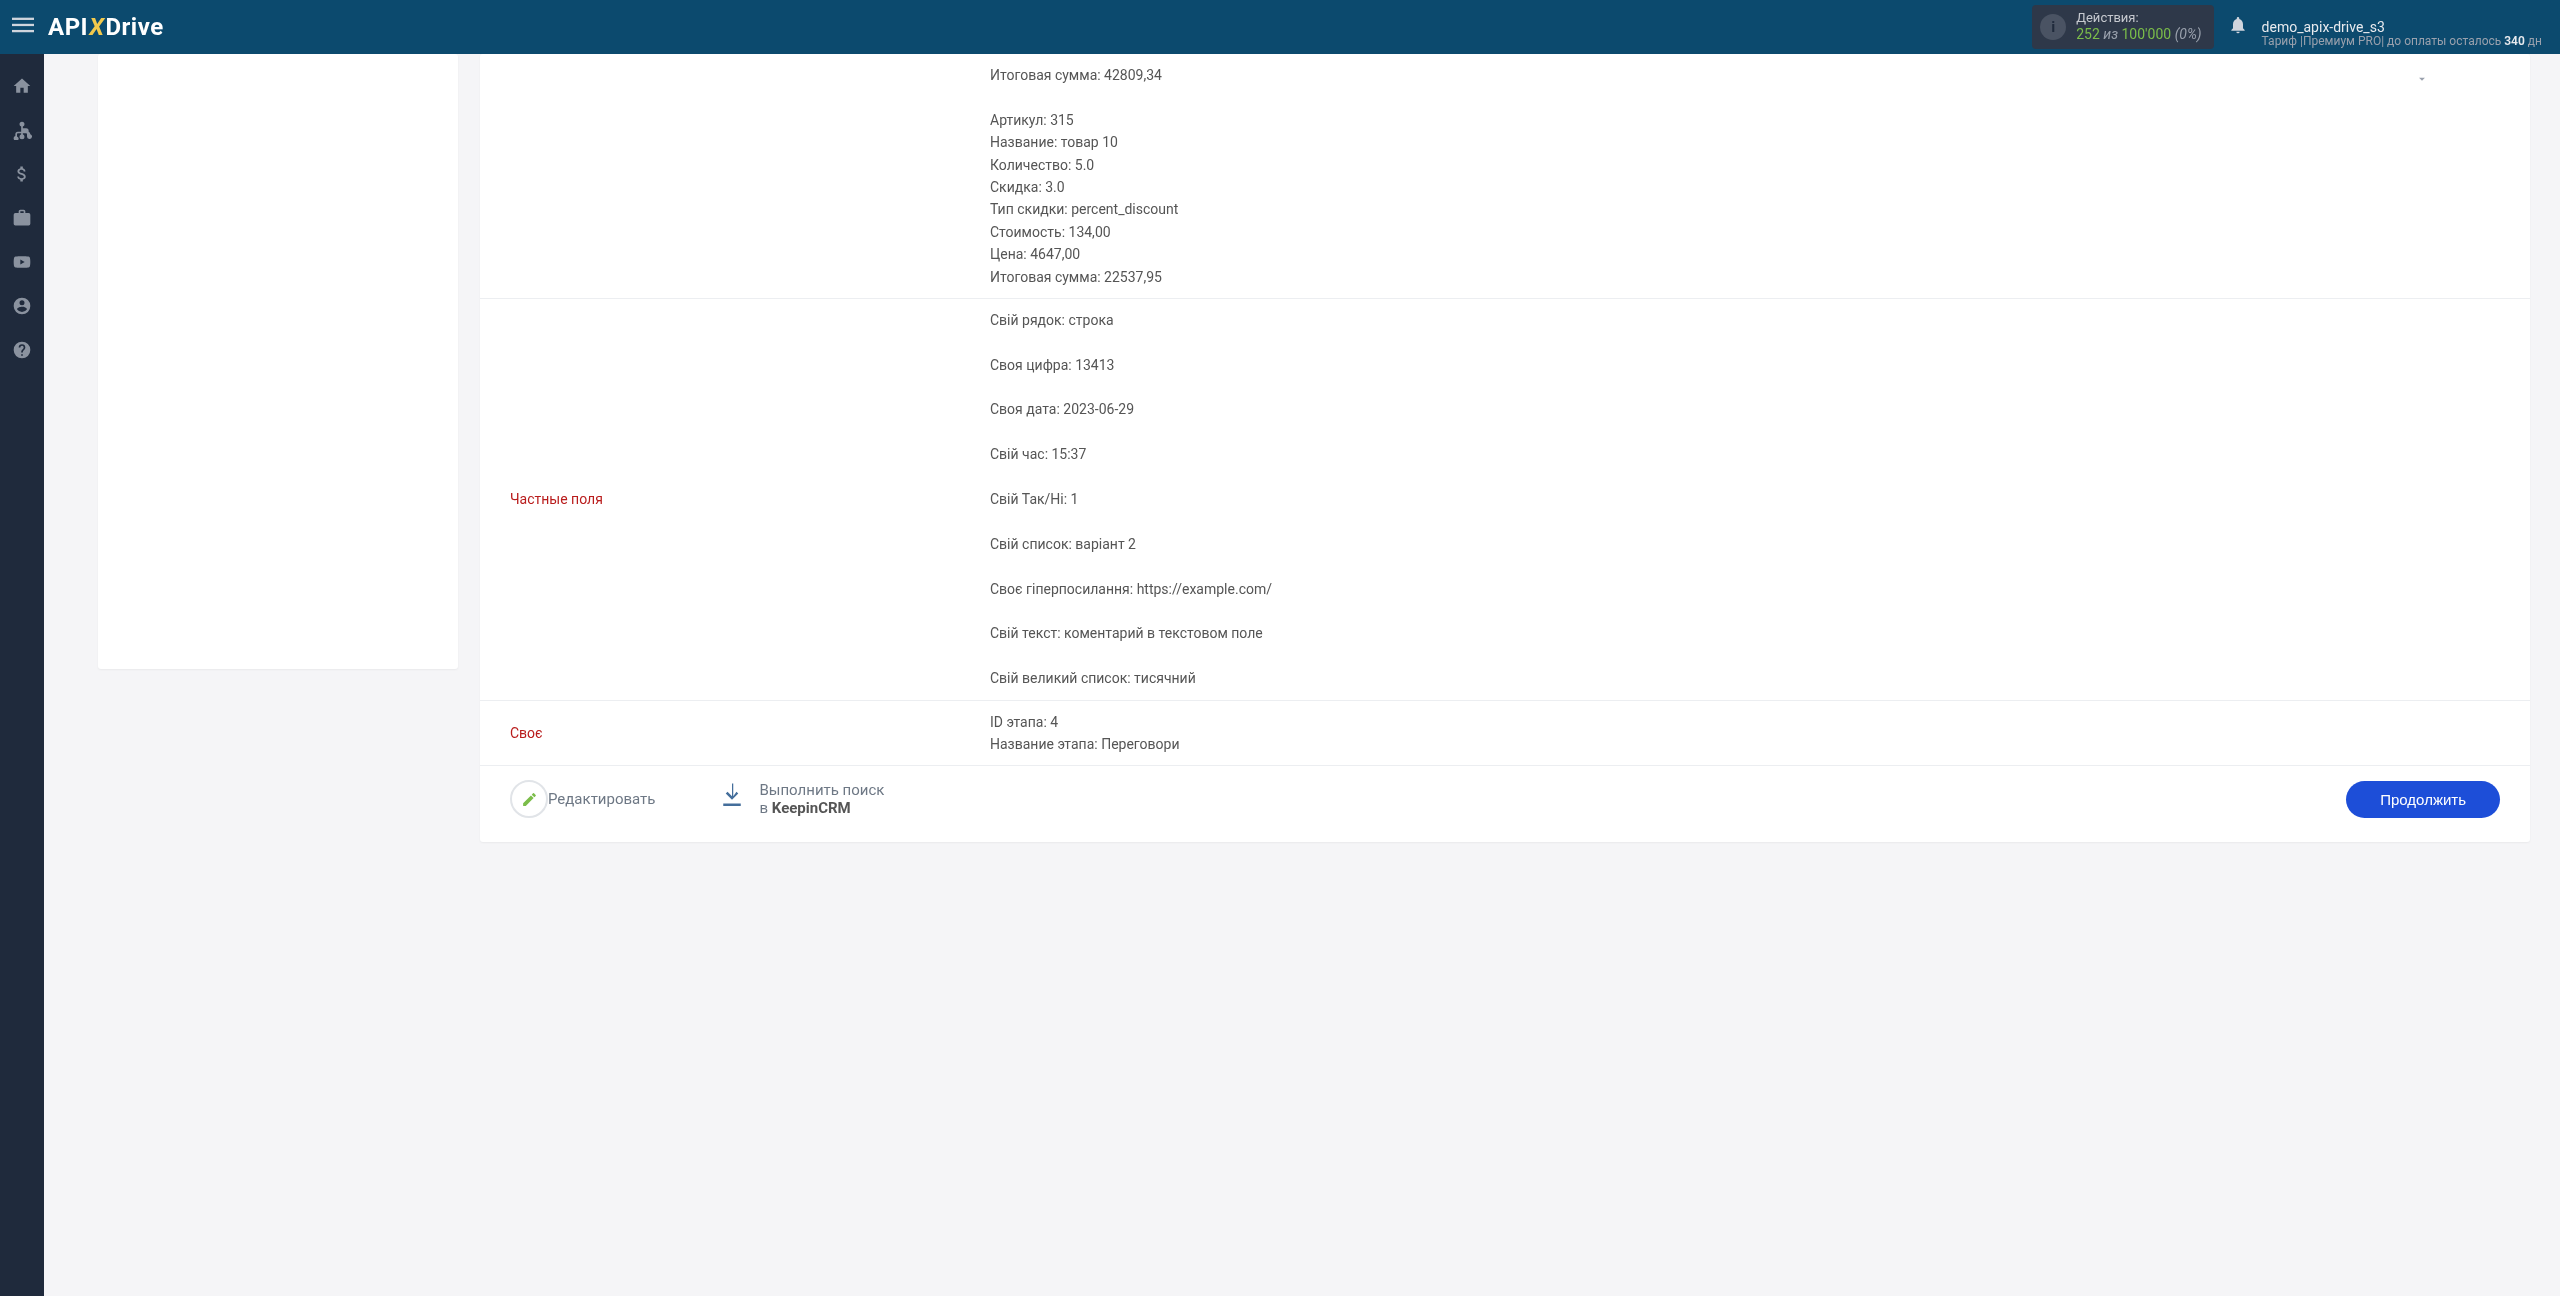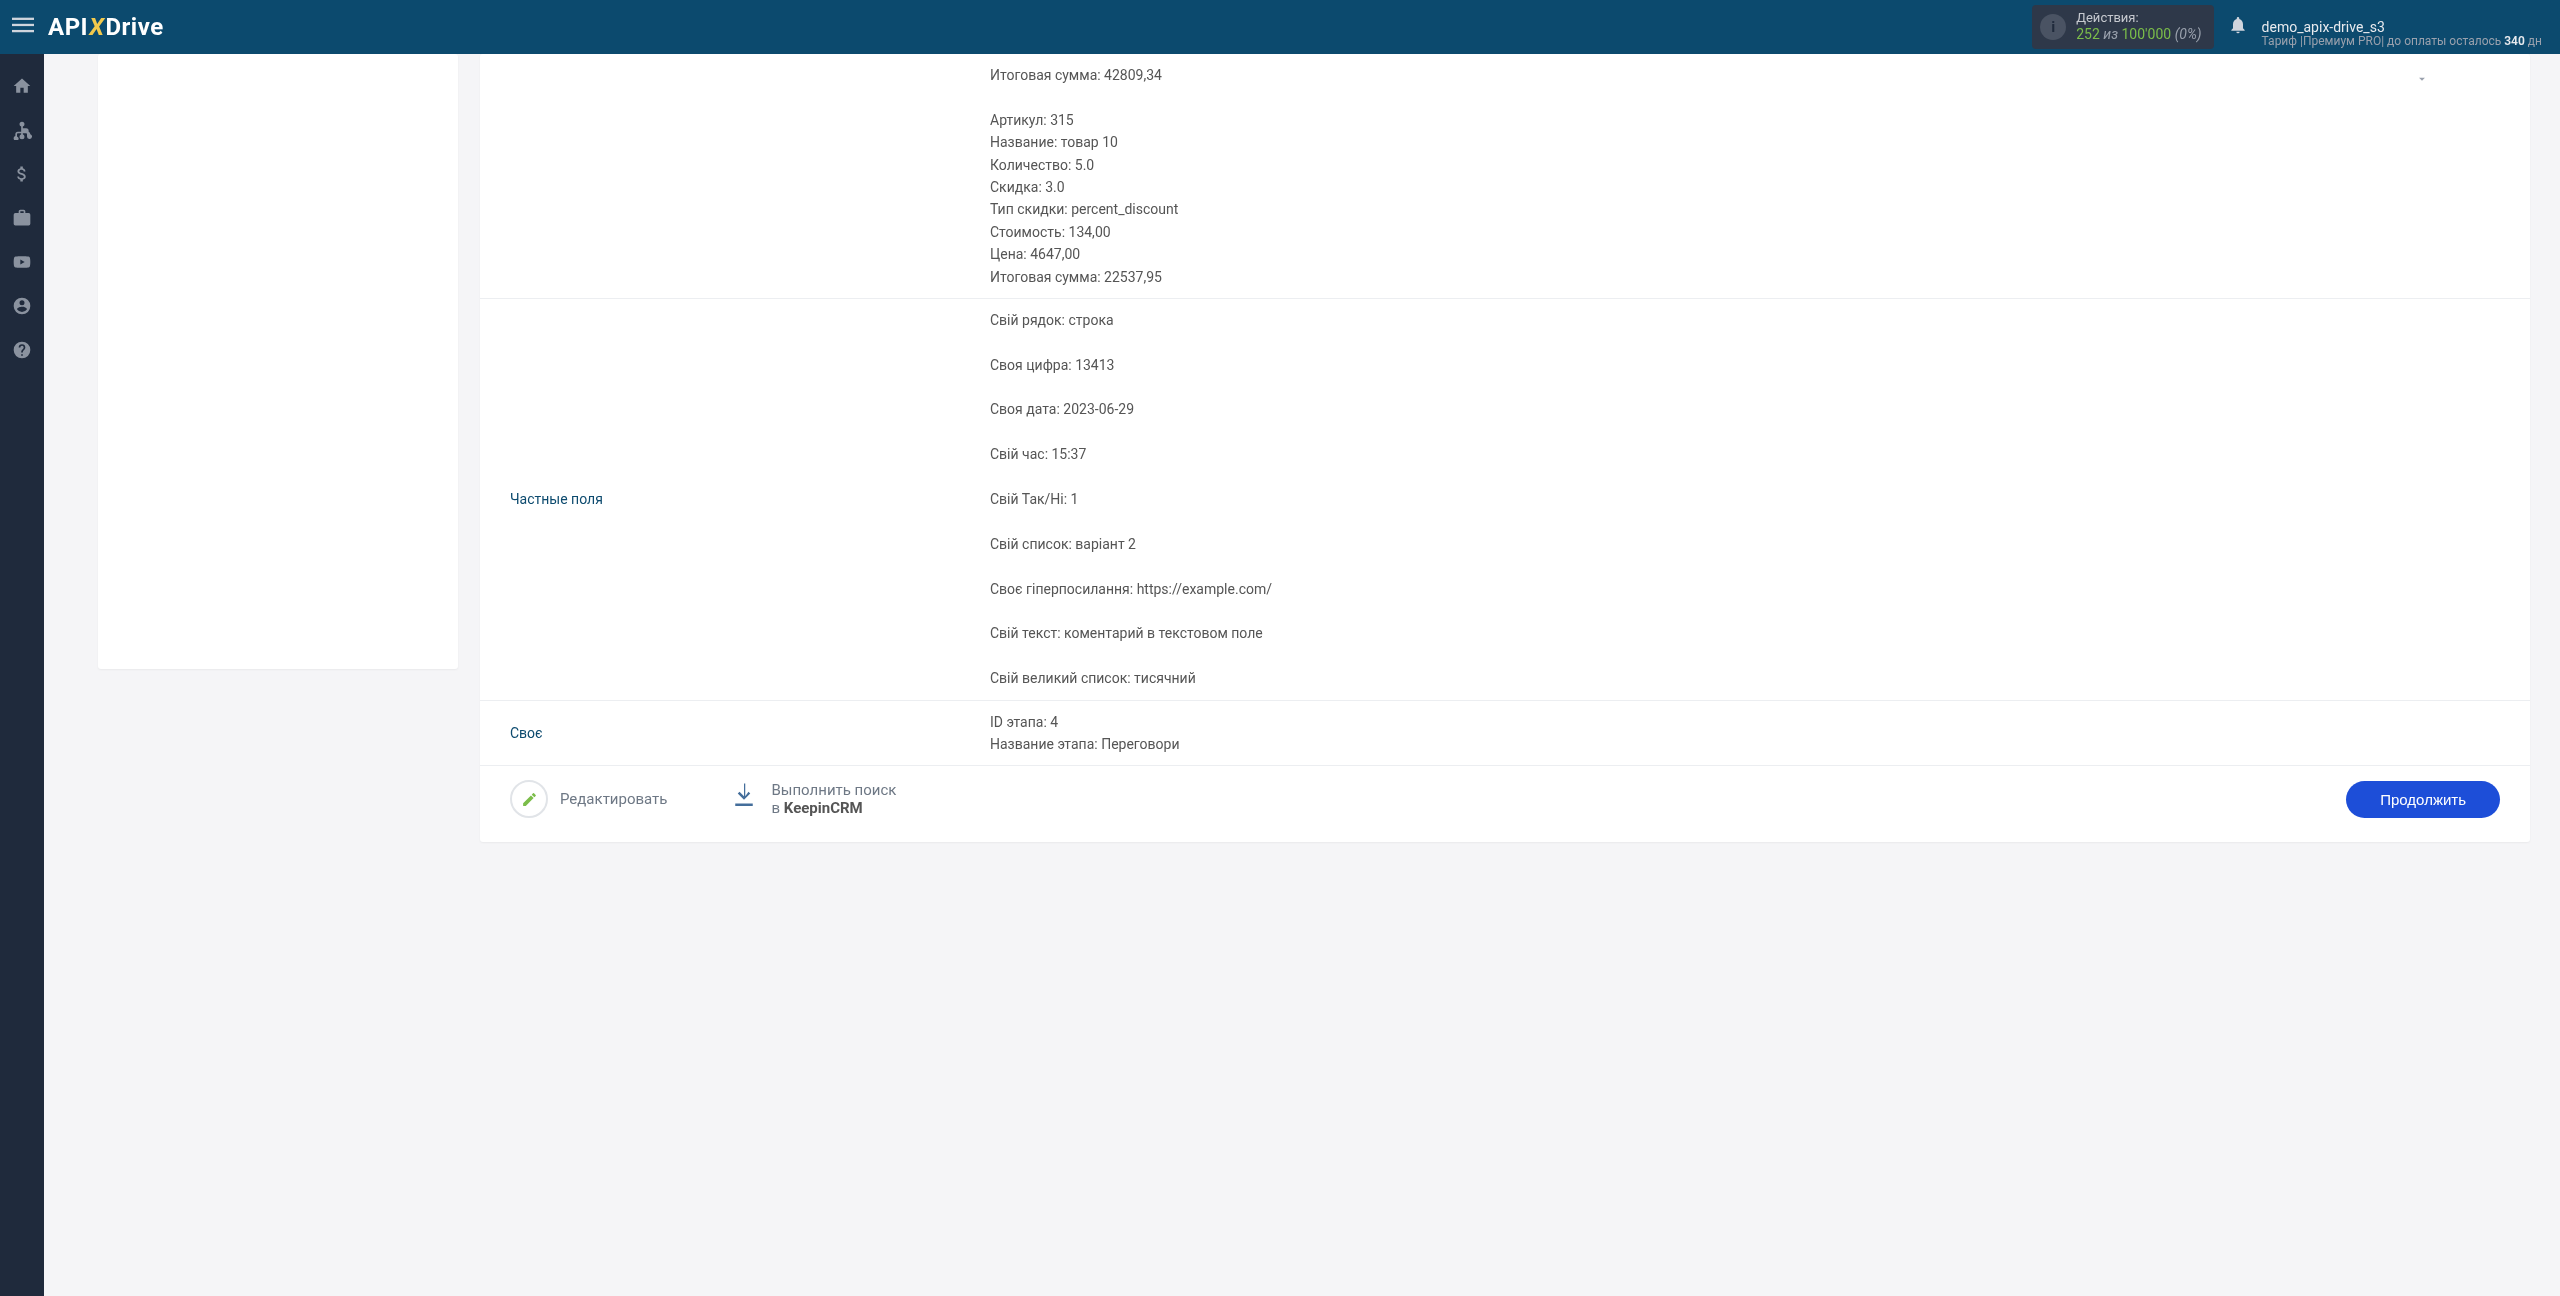--- a/index.html
+++ b/index.html
@@ -147,21 +147,21 @@
 
   .data-row {
     display: flex;
     border-bottom: 1px solid #eceef1;
     padding: 0;
   }
   .data-row:last-of-type { border-bottom: none; }
   .data-row .label-cell {
     width: 510px;
     padding: 10px 18px 10px 30px;
-    color: #0c4a6e;
+    color: #b91c1c;
     display: flex;
     align-items: center;
     flex-shrink: 0;
   }
   .data-row .value-cell {
     flex: 1;
     padding: 10px 20px 10px 0;
     color: #555;
     line-height: 1.6;
     white-space: pre-line;
@@ -169,21 +169,20 @@
 
   .action-row {
     display: flex;
     align-items: center;
     padding: 14px 30px 0;
     gap: 24px;
   }
   .edit-btn {
     display: flex;
     align-items: center;
-    gap: 12px;
     cursor: pointer;
   }
   .edit-btn .circle {
     width: 38px; height: 38px;
     border: 2px solid #e1e4e8;
     border-radius: 50%;
     display: flex; align-items: center; justify-content: center;
   }
   .edit-btn .circle svg { fill: #7bbd4a; width: 17px; height: 17px; }
   .edit-btn .txt { color: #6e7885; font-size: 15px; }

